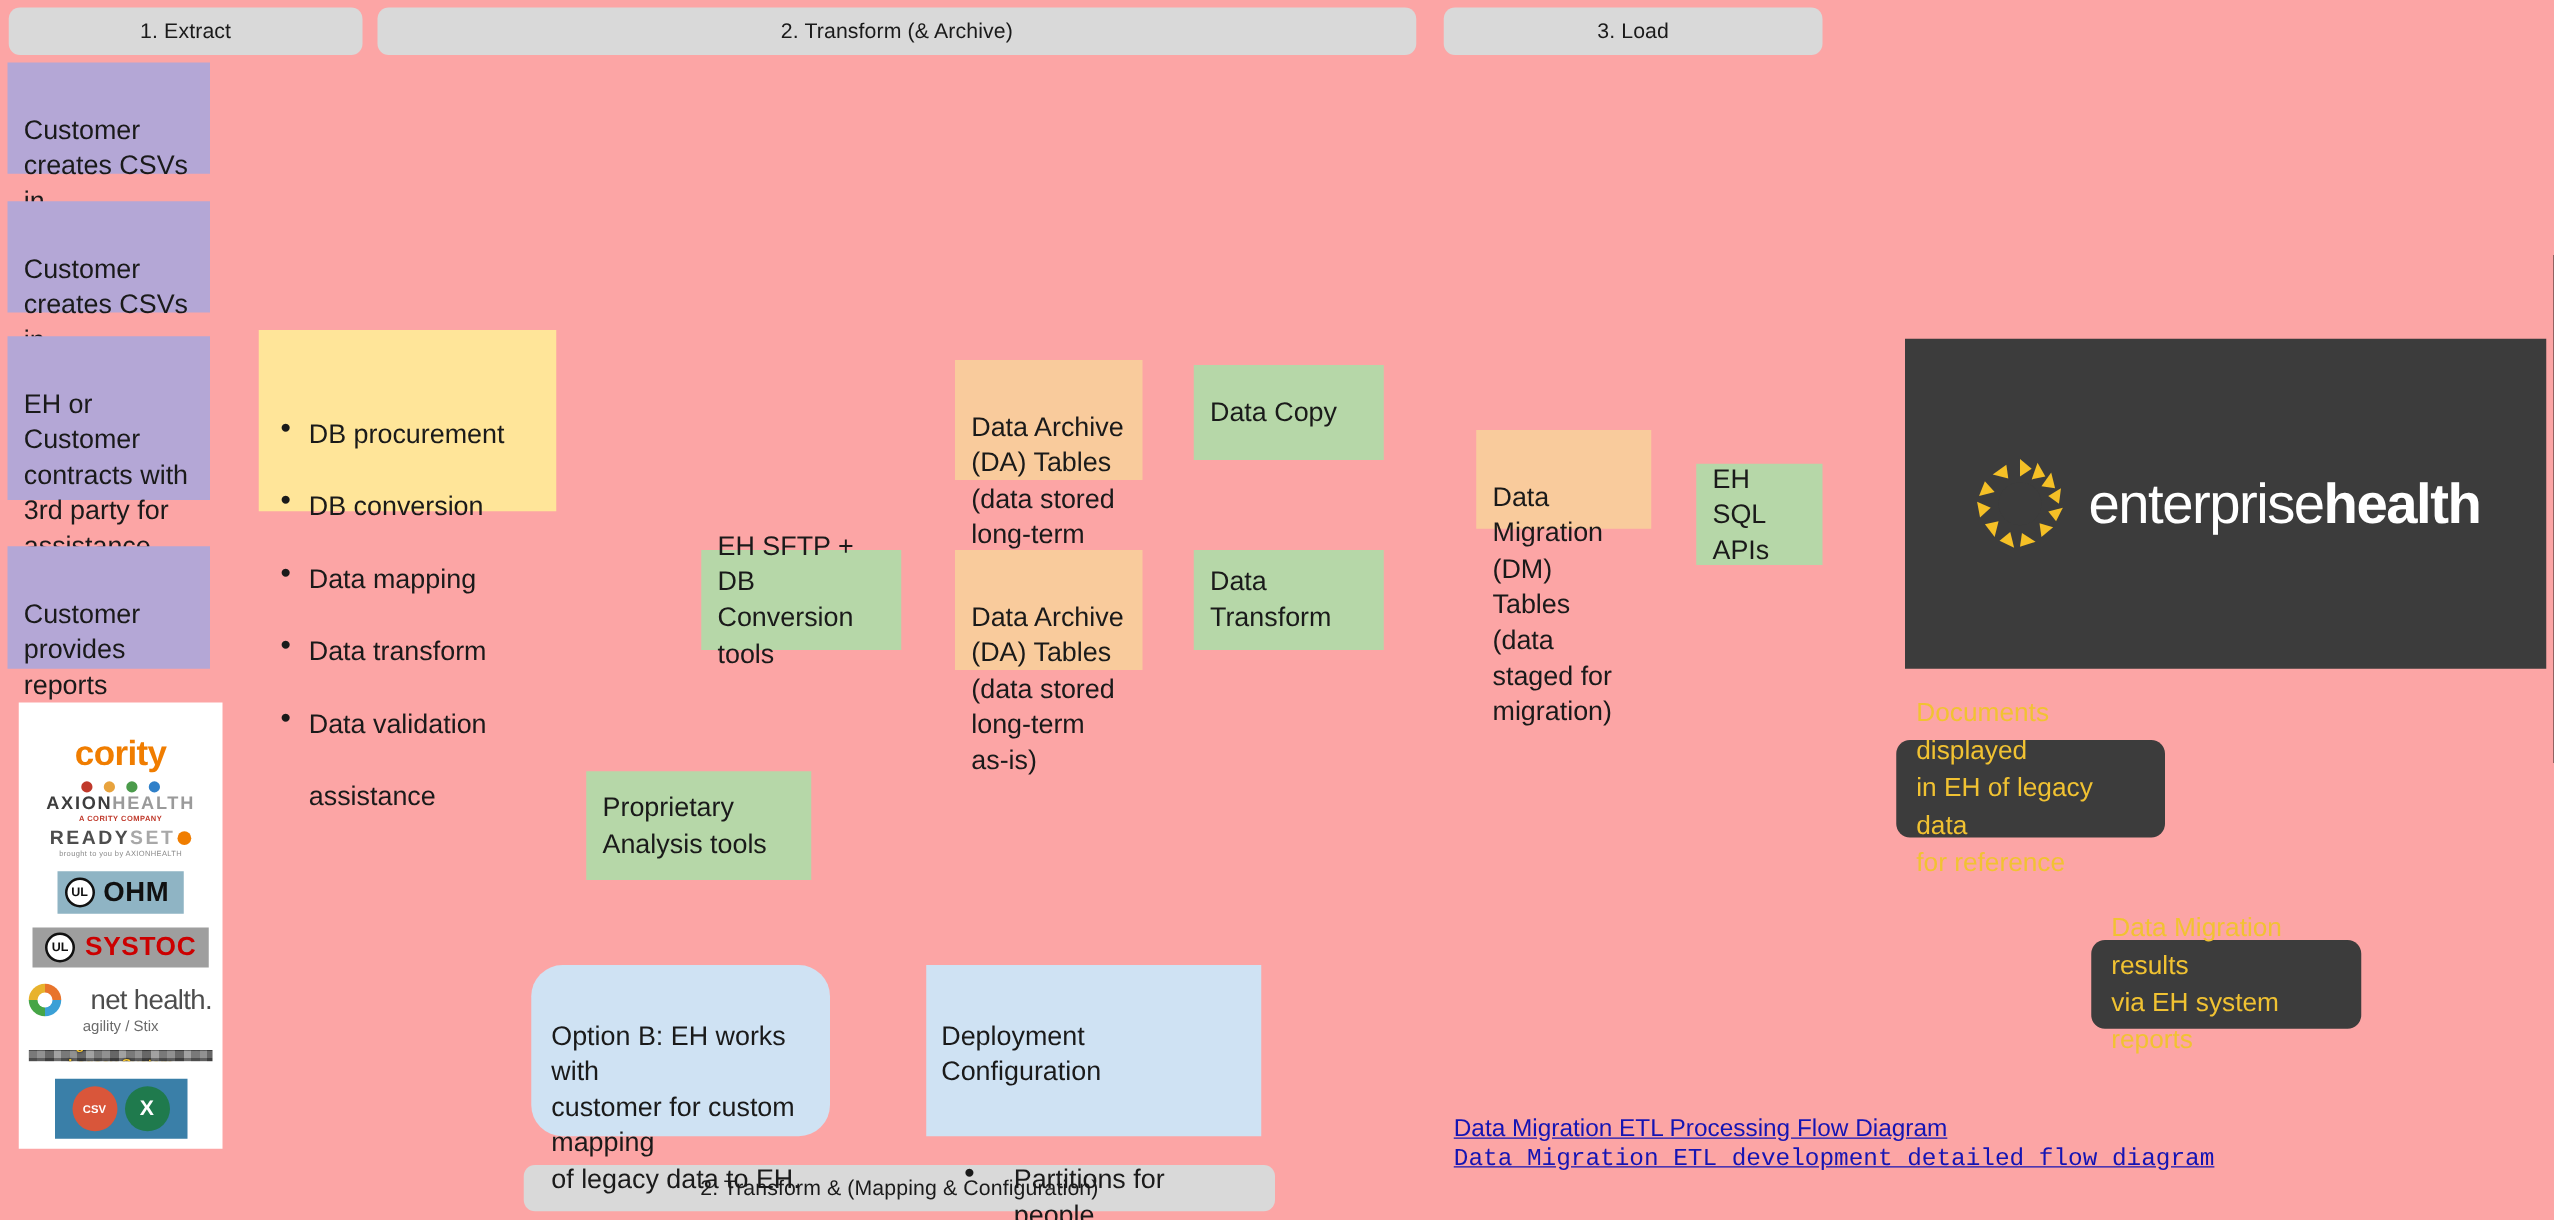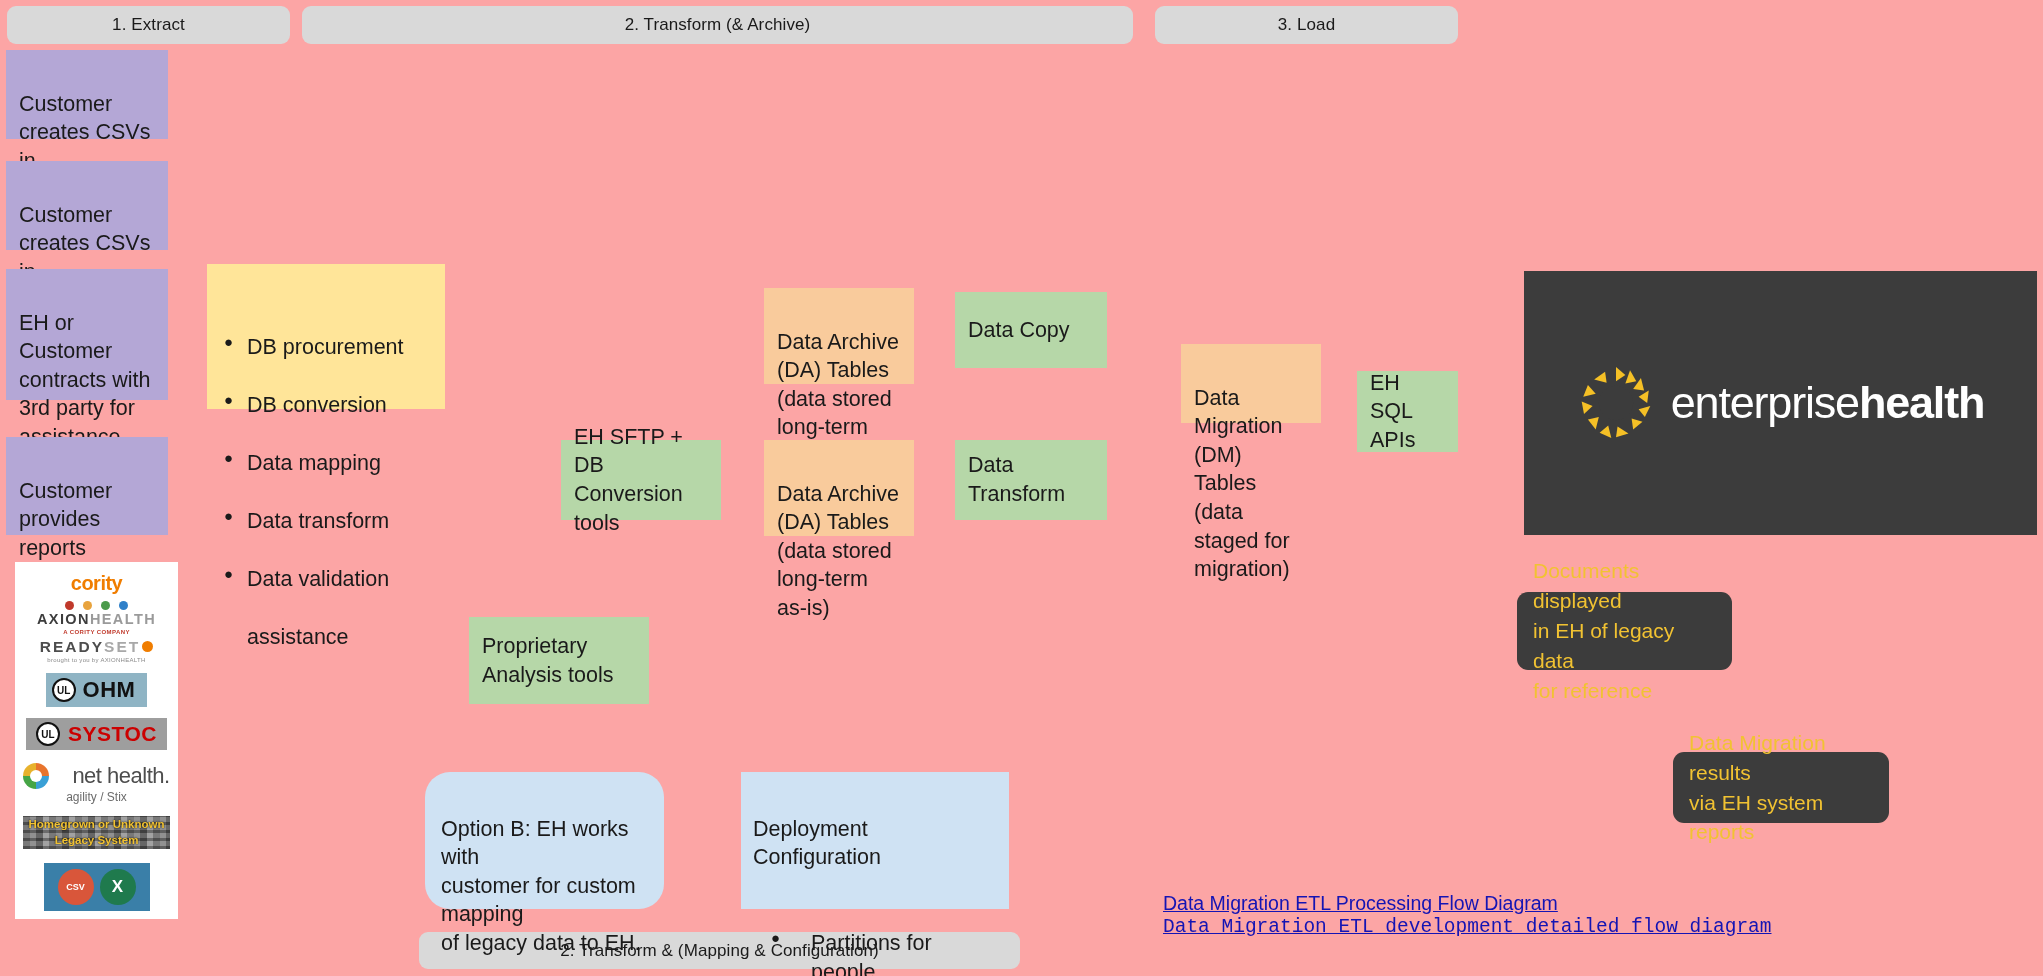--- a/index.html
+++ b/index.html
@@ -103,21 +103,21 @@
     position: absolute;
     background: #ffffff;
     display: flex;
     flex-direction: column;
     align-items: center;
     padding: 6px 4px 8px;
     gap: 4px;
     overflow: hidden;
   }
   .lg { width: 100%; display:flex; flex-direction:column; align-items:center; }
-  .cority { font-size: 20px; font-weight: 700; color: #f07d00; letter-spacing:-.5px; line-height:1; margin: 5px 0 4px; }
+  .cority { font-size: 28px; font-weight: 700; color: #f07d00; letter-spacing:-.5px; line-height:1; margin: 21px 0 4px; }
   .dots { display:flex; gap:9px; margin-bottom:2px; }
   .dots i { width:9px; height:9px; border-radius:50%; display:block; }
   .axion { font-size: 14.5px; letter-spacing: 1.4px; color:#3d3d3d; font-weight:700; line-height:1; }
   .axion em { font-style: normal; color:#9a9a9a; font-weight:600; }
   .axsub { font-size: 6px; letter-spacing:.4px; color:#c0392b; font-weight:700; margin-top:2px; }
   .readyset { font-size: 15.5px; letter-spacing: 2px; color:#4d4d4d; font-weight:700; line-height:1; display:flex; align-items:center; }
   .readyset em { font-style:normal; color:#a8a8a8; }
   .rsdot { width:11px; height:11px; border-radius:50%; background:#f07d00; display:inline-block; margin-left:2px; }
   .rssub { font-size:6px; color:#8a8a8a; letter-spacing:.3px; margin-top:3px; }
   .ohm { background:#8fb4c4; display:flex; align-items:center; gap:7px; padding:4px 12px 4px 6px; margin-top:6px; }

